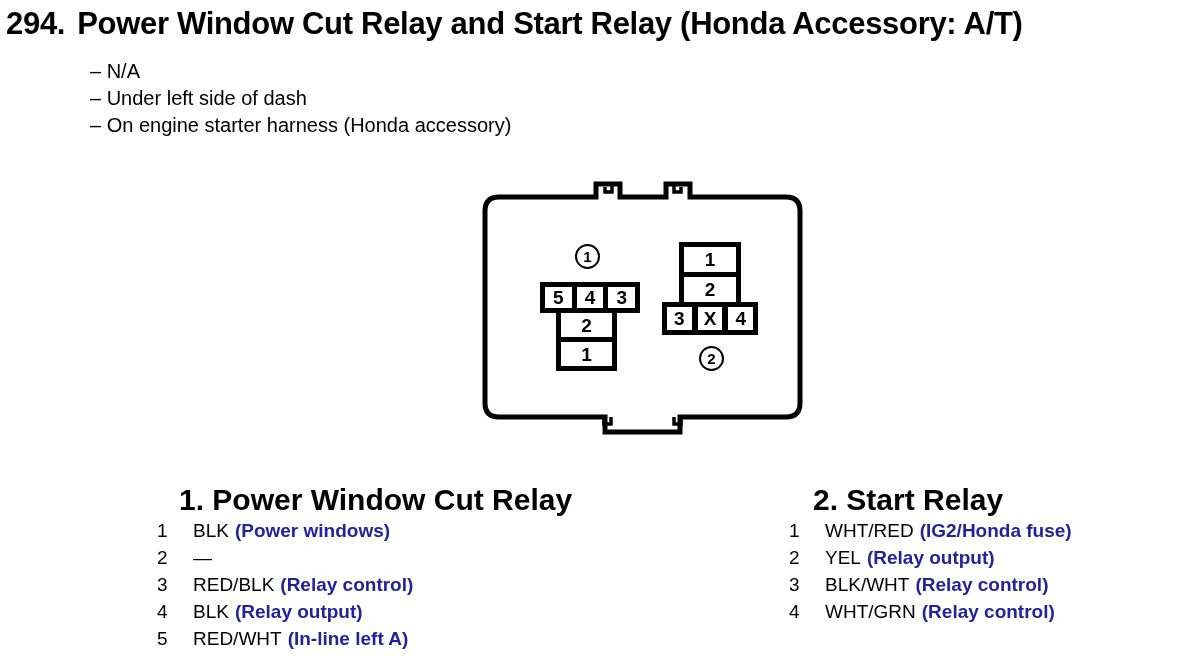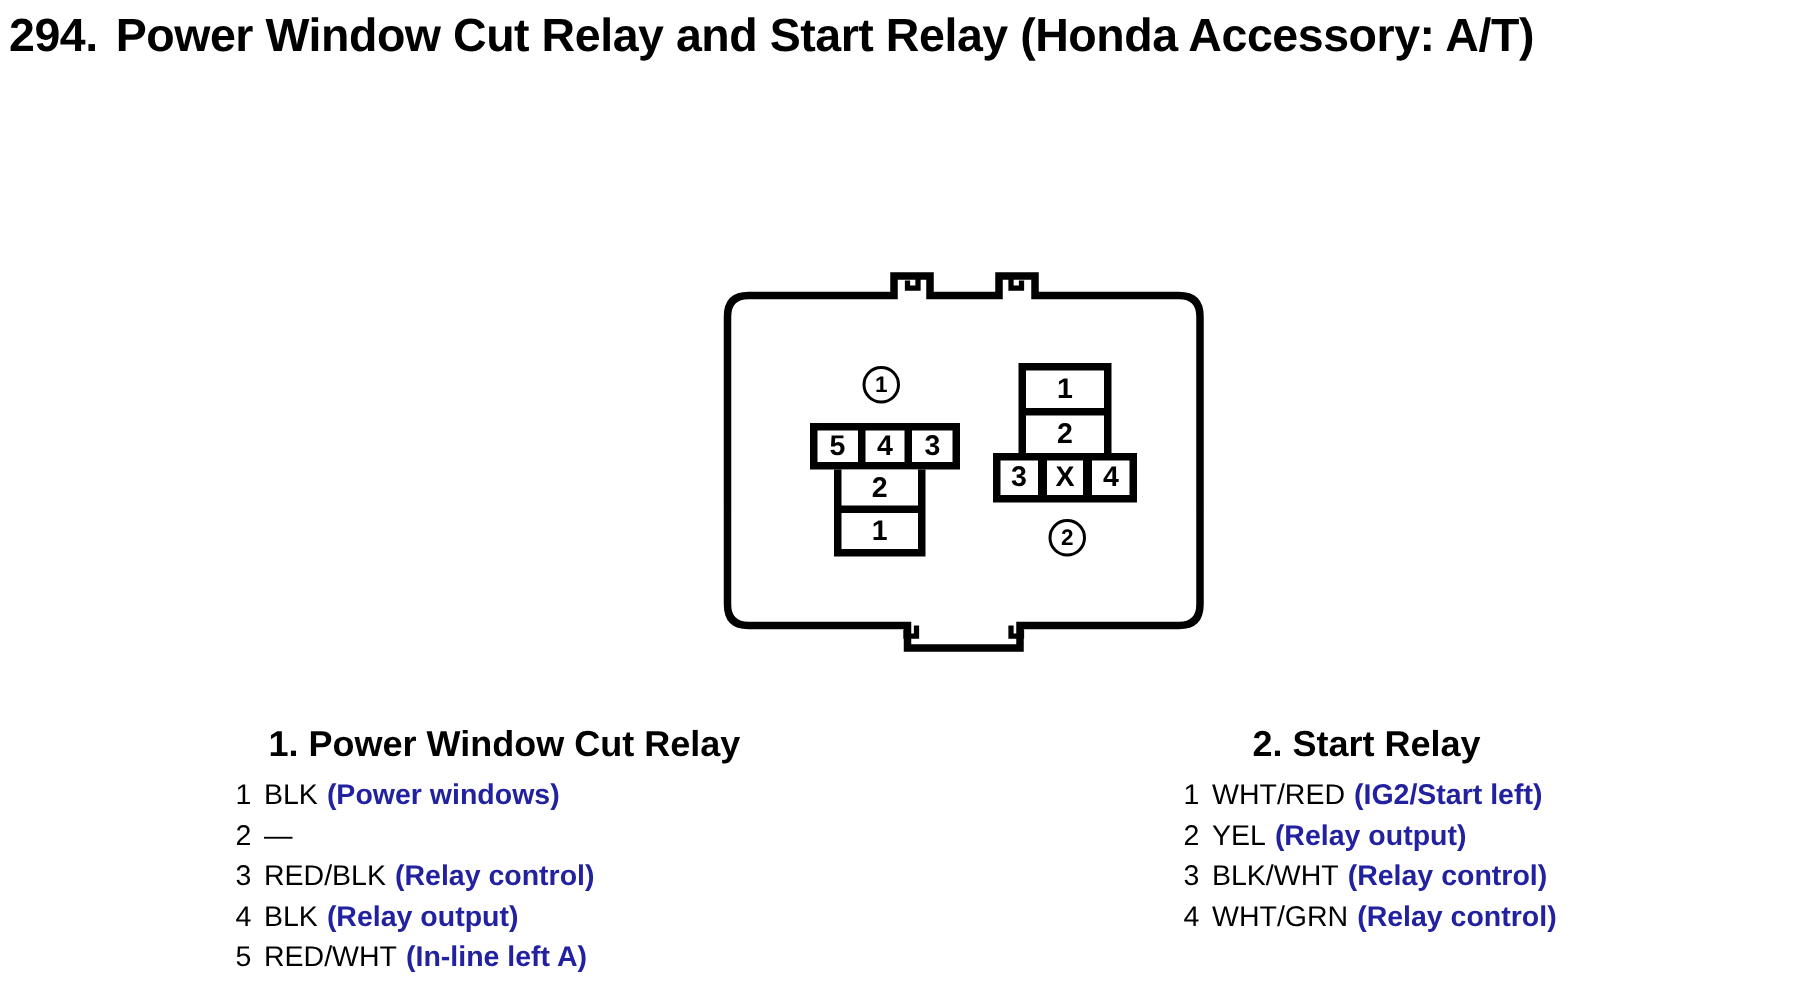--- a/index.html
+++ b/index.html
@@ -43,40 +43,45 @@
   .callout {
     position: absolute; width: 25px; height: 25px;
     border: 2px solid var(--ink, #000); border-radius: 50%;
     display: flex; align-items: center; justify-content: center;
     font-size: 15px; font-weight: bold; background: #fff;
   }
   .callout-1 { left: 575px; top: 244px; }
   .callout-2 { left: 699px; top: 346px; }
 
   
-  .legend-heading { position: absolute; font-size: 24px; font-weight: bold; white-space: nowrap; }
+  .legend-heading { position: absolute; font-size: 30px; font-weight: bold; white-space: nowrap; }
   .lh1 { left: 179px; top: 483px; }
-  .lh2 { left: 835px; top: 483px; }
+  .lh2 { left: 813px; top: 483px; }
   .pins { position: absolute; font-size: 19px; }
   .pins1 { left: 157px; top: 520px; }
   .pins2 { left: 789px; top: 520px; }
   .pin-row { display: flex; align-items: baseline; height: 27px; white-space: nowrap; }
   .pin-num { display: inline-block; min-width: 13px; }
-  .pin-wire { margin-left: 6px; text-align: center; }
+  .pin-wire { margin-left: 23px; text-align: center; }
   .pin-desc { margin-left: 6px; color: var(--desc-blue, #2222a0); font-weight: bold; }
 </style>
 </head>
 <body>
 
 <div class="canvas">
 
   <div class="title">
     <span class="num">294.</span><span>Power Window Cut Relay and Start Relay (Honda Accessory: A/T)</span>
   </div>
 
+  <div class="notes">
+    <div>– N/A</div>
+    <div>– Under left side of dash</div>
+    <div>– On engine starter harness (Honda accessory)</div>
+  </div>
 
   <svg class="housing-svg" viewBox="0 0 340 280" aria-hidden="true">
     <path class="housing-path" d="
       M 126 32 L 126 19 L 150 19 L 150 32
       L 196 32 L 196 19 L 220 19 L 220 32
       L 316 32 Q 330 32 330 46
       L 330 238 Q 330 252 316 252
       L 210 252 L 210 267 L 135 267 L 135 252
       L 29 252 Q 15 252 15 238
       L 15 46 Q 15 32 29 32
@@ -140,21 +145,21 @@
       <span class="pin-wire">RED/WHT</span>
       <span class="pin-desc">(In-line left A)</span>
     </div>
   </div>
 
   <div class="legend-heading lh2">2. Start Relay</div>
   <div class="pins pins2">
     <div class="pin-row">
       <span class="pin-num">1</span>
       <span class="pin-wire">WHT/RED</span>
-      <span class="pin-desc">(IG2/Start left)</span>
+      <span class="pin-desc">(IG2/Honda fuse)</span>
     </div>
     <div class="pin-row">
       <span class="pin-num">2</span>
       <span class="pin-wire">YEL</span>
       <span class="pin-desc">(Relay output)</span>
     </div>
     <div class="pin-row">
       <span class="pin-num">3</span>
       <span class="pin-wire">BLK/WHT</span>
       <span class="pin-desc">(Relay control)</span>

